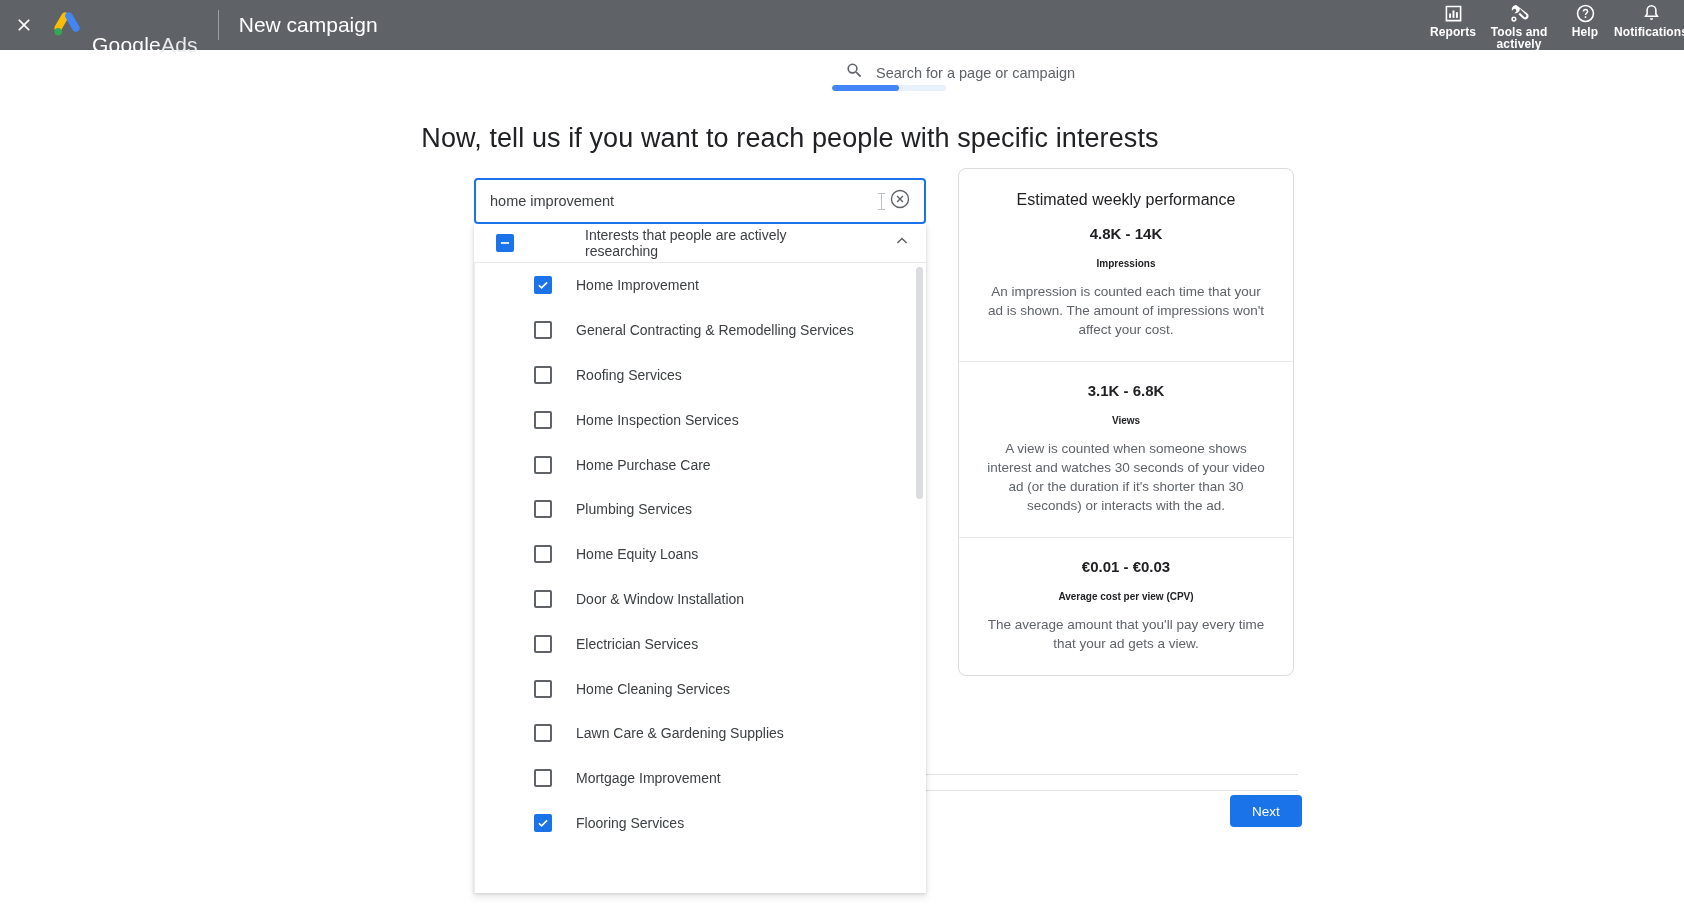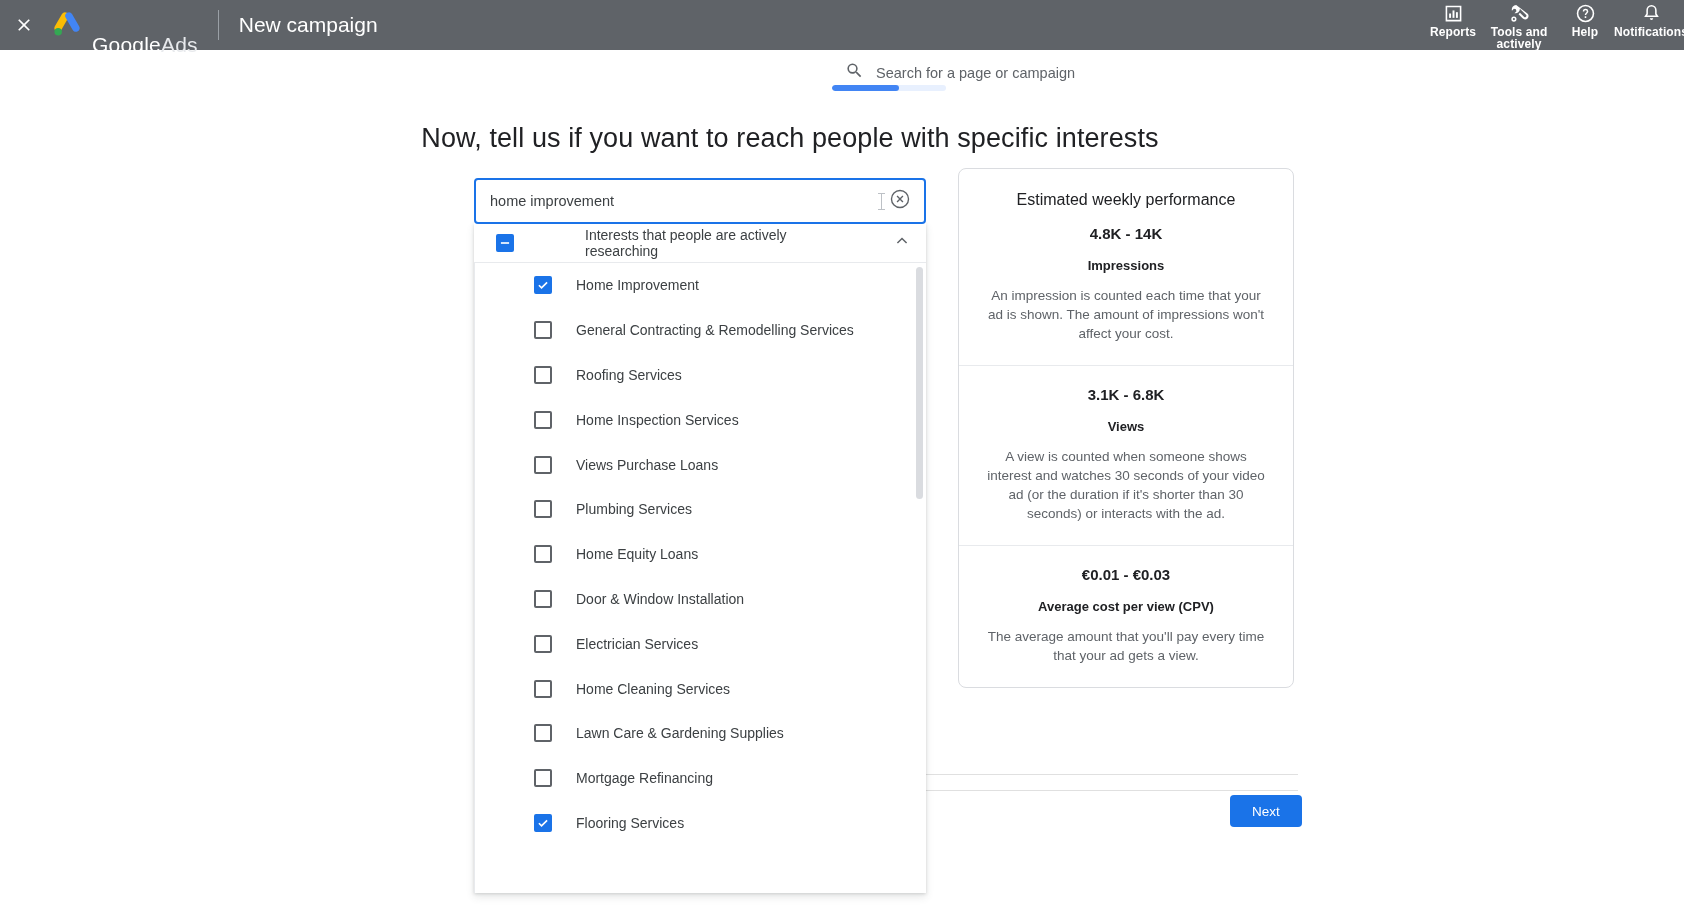--- a/index.html
+++ b/index.html
@@ -197,21 +197,21 @@
   .metric {
     padding: 20px 24px 22px 24px;
     border-top: 1px solid #e8eaed;
   }
   .metric.first { border-top: 0; padding-top: 10px; }
   .metric-value {
     font-size: 15px; font-weight: 700; color: #202124;
     margin-bottom: 16px;
   }
   .metric-name {
-    font-size: 13px; font-weight: 700; color: #202124;
+    font-size: 10px; font-weight: 700; color: #202124;
     margin-bottom: 13px;
   }
   .metric-desc {
     font-size: 13.5px; color: #5f6368; line-height: 19px;
   }
 
   
   .footer-rule-1 {
     position: absolute; left: 926px; top: 774px;
     width: 372px; height: 1px; background: #e0e0e0;
@@ -371,21 +371,21 @@
           <div class="option-row">
             <span class="cb unchecked"></span>
             <span class="option-label">Roofing Services</span>
           </div>
           <div class="option-row">
             <span class="cb unchecked"></span>
             <span class="option-label">Home Inspection Services</span>
           </div>
           <div class="option-row">
             <span class="cb unchecked"></span>
-            <span class="option-label">Views Purchase Loans</span>
+            <span class="option-label">Home Purchase Care</span>
           </div>
           <div class="option-row">
             <span class="cb unchecked"></span>
             <span class="option-label">Plumbing Services</span>
           </div>
           <div class="option-row">
             <span class="cb unchecked"></span>
             <span class="option-label">Home Equity Loans</span>
           </div>
           <div class="option-row">
@@ -399,21 +399,21 @@
           <div class="option-row">
             <span class="cb unchecked"></span>
             <span class="option-label">Home Cleaning Services</span>
           </div>
           <div class="option-row">
             <span class="cb unchecked"></span>
             <span class="option-label">Lawn Care &amp; Gardening Supplies</span>
           </div>
           <div class="option-row">
             <span class="cb unchecked"></span>
-            <span class="option-label">Mortgage Refinancing</span>
+            <span class="option-label">Mortgage Improvement</span>
           </div>
           <div class="option-row">
             <span class="cb checked">
               <svg width="14" height="14" viewBox="0 0 24 24">
                 <path fill="none" stroke="#ffffff" stroke-width="2.8" d="M5 12.5l4.5 4.5L19 7.5"></path>
               </svg>
             </span>
             <span class="option-label">Flooring Services</span>
           </div>
         </div>

